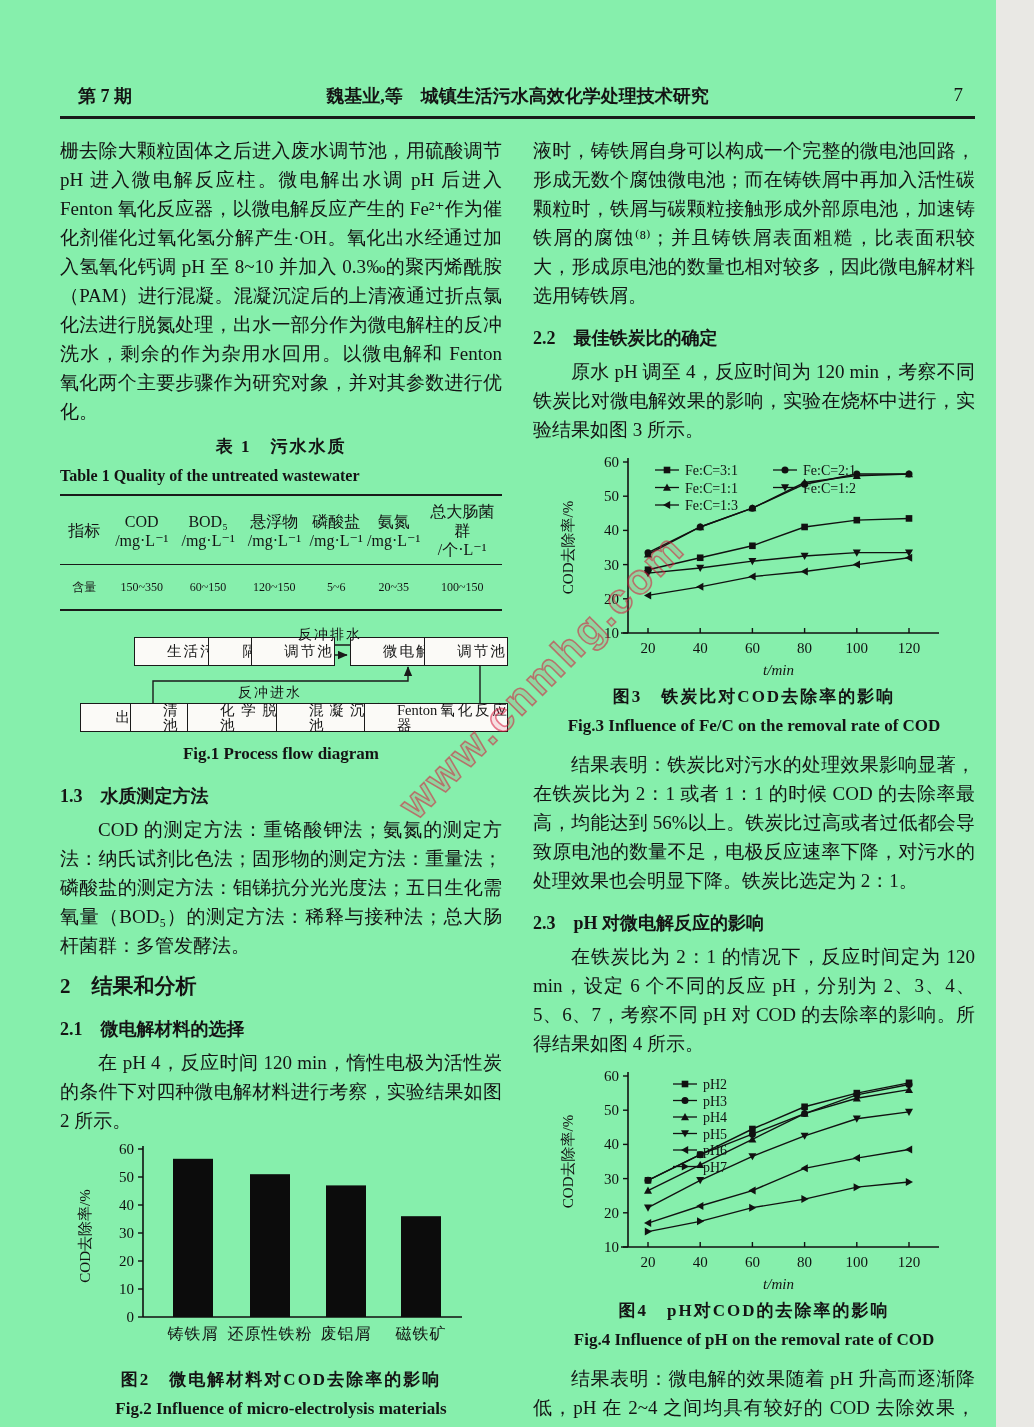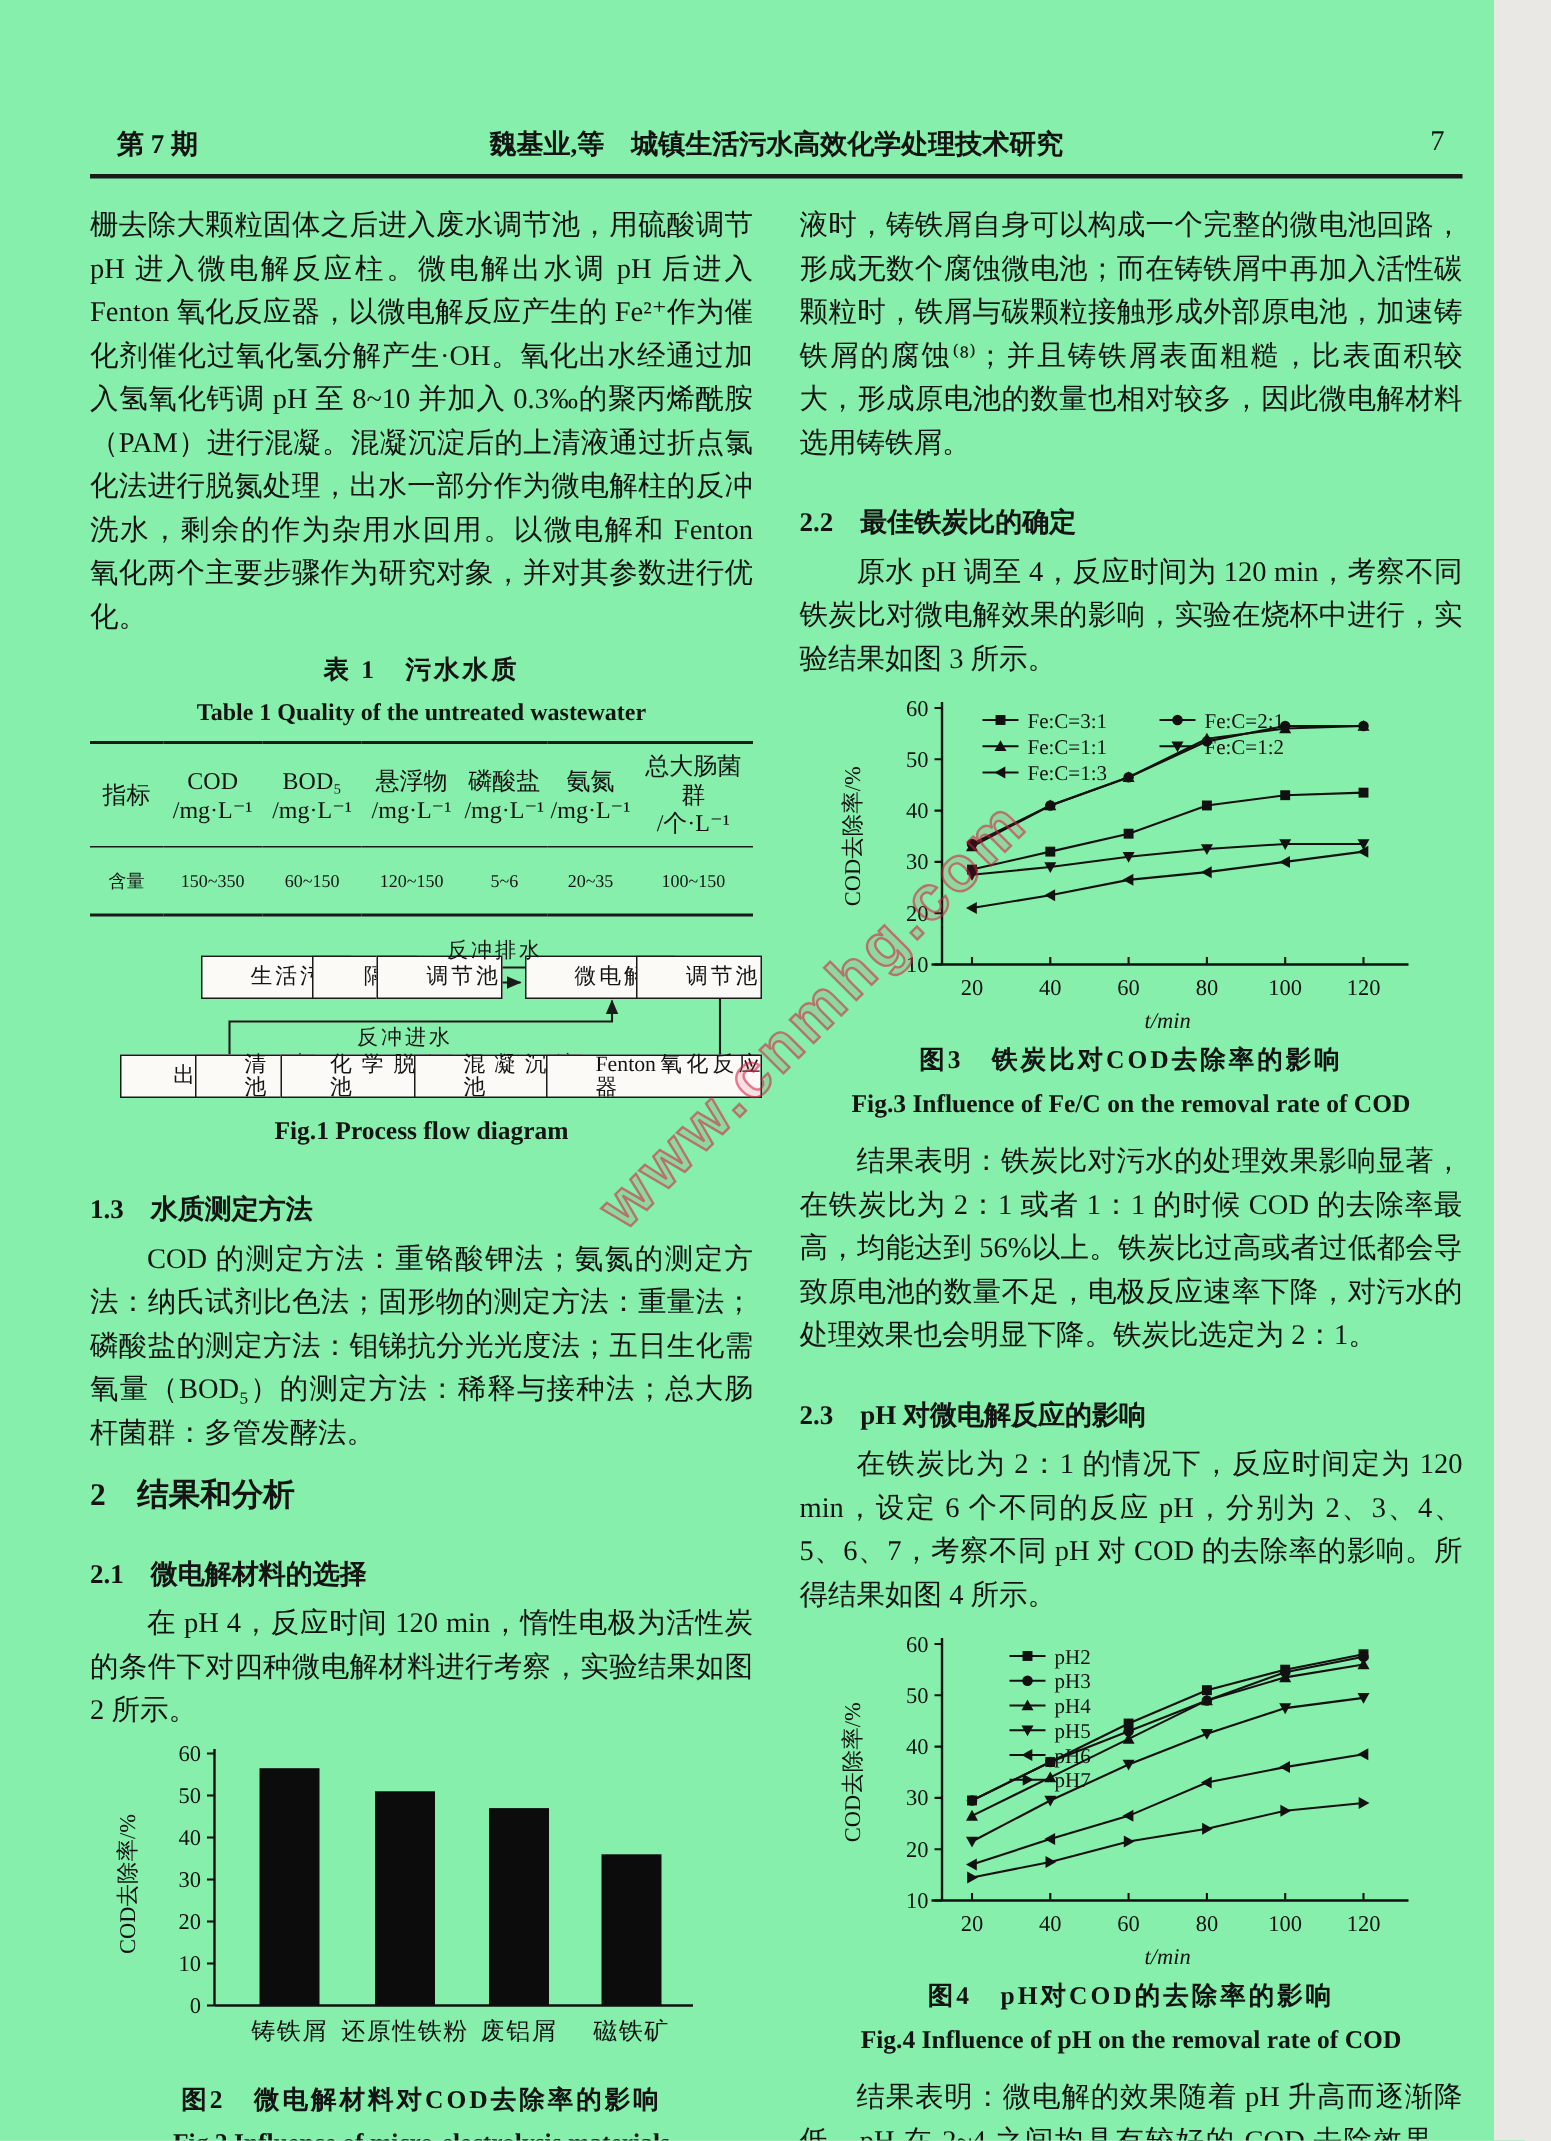--- a/index.html
+++ b/index.html
@@ -11,25 +11,25 @@
   .hdr .issue{position:absolute;left:18px;top:0;}
   .hdr .title{position:absolute;left:0;right:0;text-align:center;top:0;}
   .hdr .pageno{position:absolute;right:12px;top:0;font-weight:normal;font-size:19px;}
   .hdr-rule{position:absolute;left:60px;top:116px;width:915px;height:3px;background:#1a1a1a;}
   
   .col{position:absolute;width:442px;font-size:19px;line-height:29px;text-align:justify;}
   .col-left{left:60px;top:136px;}
   .col-right{left:533px;top:136px;}
   p{margin:0;}
   p.ind{text-indent:2em;}
-  .h-sub{font-weight:bold;font-size:18px;margin:24px 0 4px 0;text-align:left;}
+  .h-sub{font-weight:bold;font-size:18px;margin:14px 0 4px 0;text-align:left;}
   .h-big{font-weight:bold;font-size:21px;margin:12px 0 8px 0;text-align:left;}
   
   .tbl-cap-zh{font-weight:bold;font-size:17px;text-align:center;margin-top:6px;letter-spacing:2px;}
-  .tbl-cap-en{font-weight:bold;font-size:16px;text-align:center;margin-bottom:4px;}
+  .tbl-cap-en{font-weight:bold;font-size:16px;margin-bottom:4px;}
   table.t1{width:100%;border-collapse:collapse;table-layout:fixed;
            border-top:2.5px solid #1a1a1a;border-bottom:2.5px solid #1a1a1a;}
   table.t1 th{font-weight:normal;font-size:16px;line-height:19px;padding:6px 0 5px 0;
               border-bottom:1.5px solid #1a1a1a;text-align:center;}
   table.t1 td{font-size:12px;padding:8px 0 7px 0;text-align:center;}
   
   .flow{position:relative;width:442px;height:118px;margin-top:10px;}
   .fbox{position:absolute;border:1.3px solid #1a1a1a;font-size:14.5px;line-height:1;
         display:flex;align-items:center;justify-content:center;letter-spacing:2px;background:#fbfaf7;padding-left:32px;}
   .flbl{position:absolute;font-size:14px;letter-spacing:2px;}

